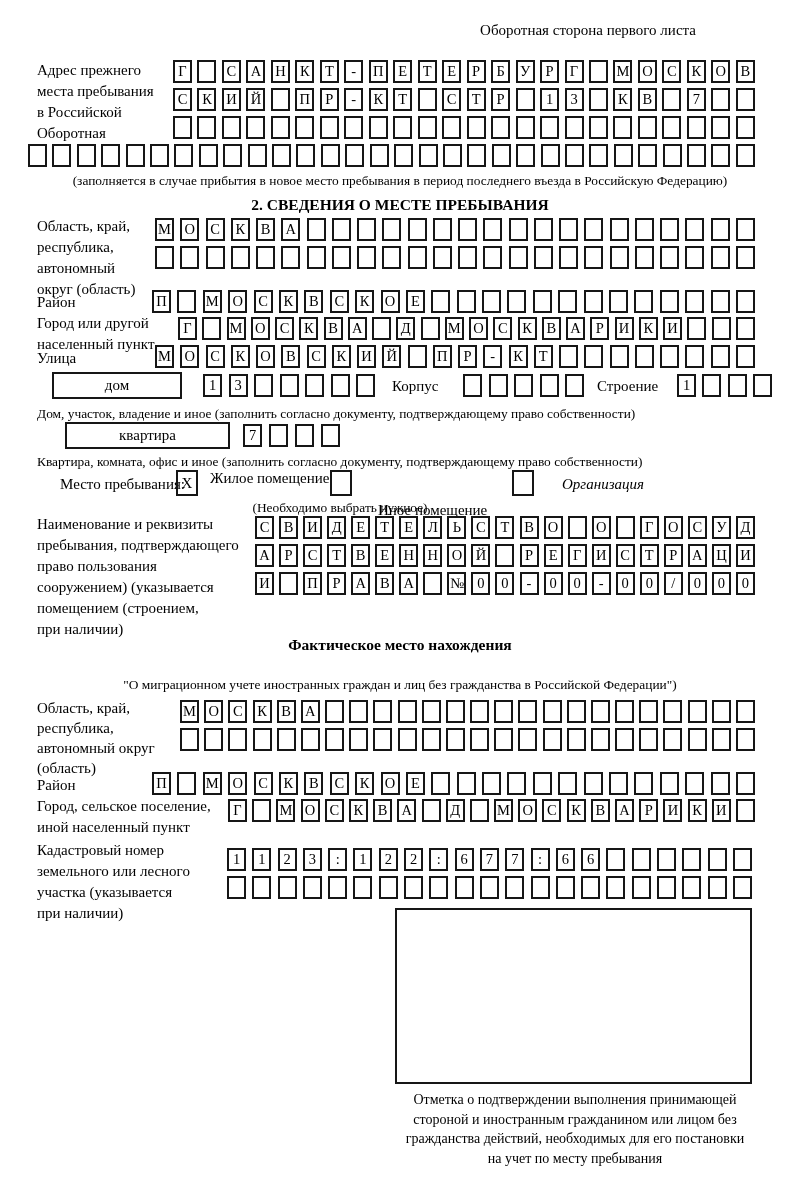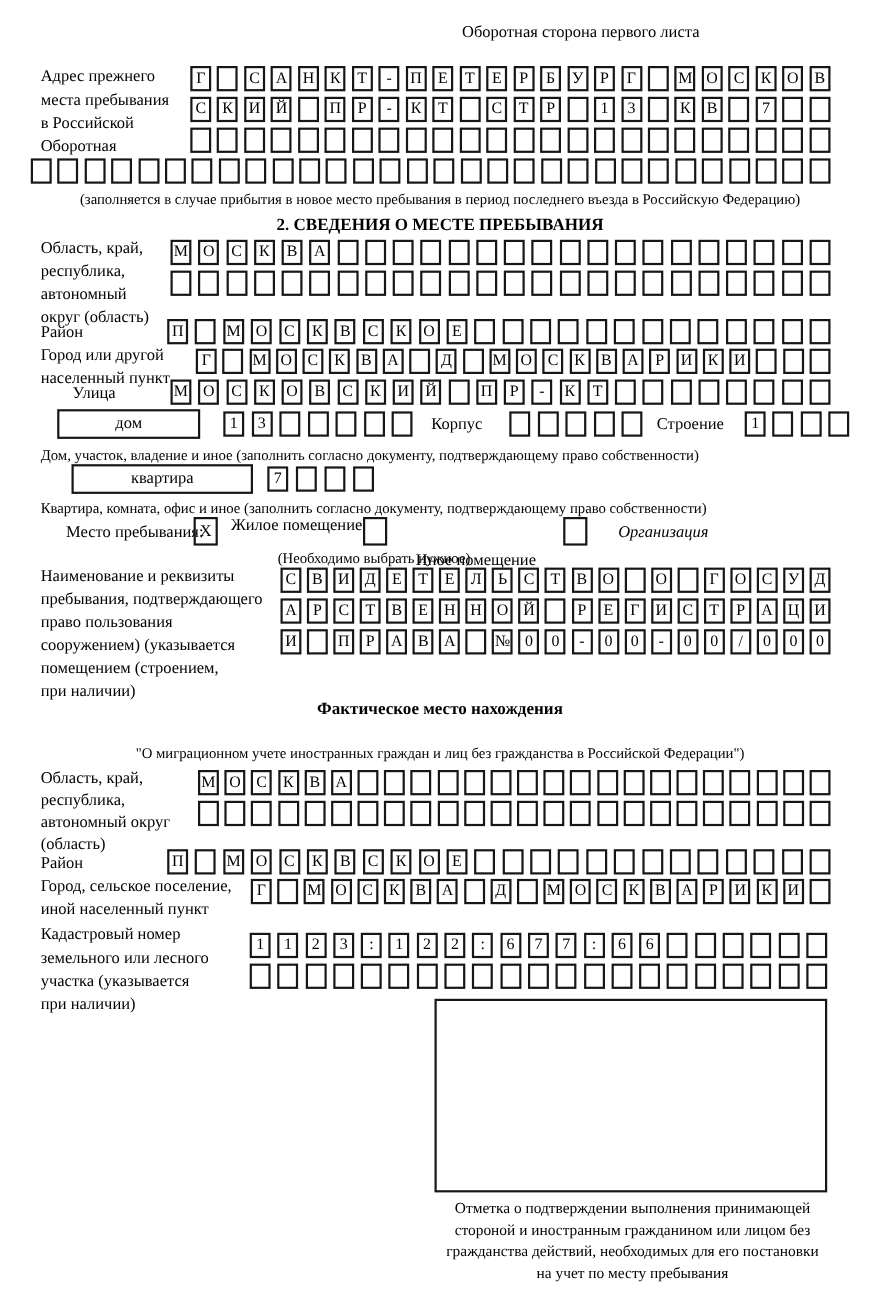--- a/index.html
+++ b/index.html
@@ -18,21 +18,21 @@
   .chk{position:absolute;width:22px;height:26px;border:2px solid #161616;box-sizing:border-box;
        display:flex;align-items:center;justify-content:center;font-size:15px;}
   .stamp{position:absolute;border:2px solid #161616;box-sizing:border-box;background:#fff;}
   .cap{font-size:14px;line-height:19.5px;text-align:center;}
 </style>
 </head>
 <body>
 
 <div id="form">
 
-  <div class="abs lbl" style="left:420px;top:20px;width:336px;text-align:left;">Оборотная сторона первого листа</div>
+  <div class="abs lbl" style="left:420px;top:20px;width:336px;text-align:center;">Оборотная сторона первого листа</div>
 
   <div class="abs lbl" style="left:37px;top:60px;">
     <div>Адрес прежнего</div>
     <div>места пребывания</div>
     <div>в Российской</div>
     <div>Оборотная</div>
   </div>
   <div class="cr" style="left:173px;top:60px;width:582px;">
       <span class="cell">Г</span>
       <span class="cell"></span>
@@ -258,21 +258,21 @@
       <span class="cell">А</span>
       <span class="cell">Р</span>
       <span class="cell">И</span>
       <span class="cell">К</span>
       <span class="cell">И</span>
       <span class="cell"></span>
       <span class="cell"></span>
       <span class="cell"></span>
     </div>
 
-  <div class="abs lbl" style="left:37px;top:348px;margin-left:29px;">Улица</div>
+  <div class="abs lbl" style="left:37px;top:348px;">Улица</div>
   <div class="cr" style="left:155px;top:345px;width:600px;">
       <span class="cell">М</span>
       <span class="cell">О</span>
       <span class="cell">С</span>
       <span class="cell">К</span>
       <span class="cell">О</span>
       <span class="cell">В</span>
       <span class="cell">С</span>
       <span class="cell">К</span>
       <span class="cell">И</span>

